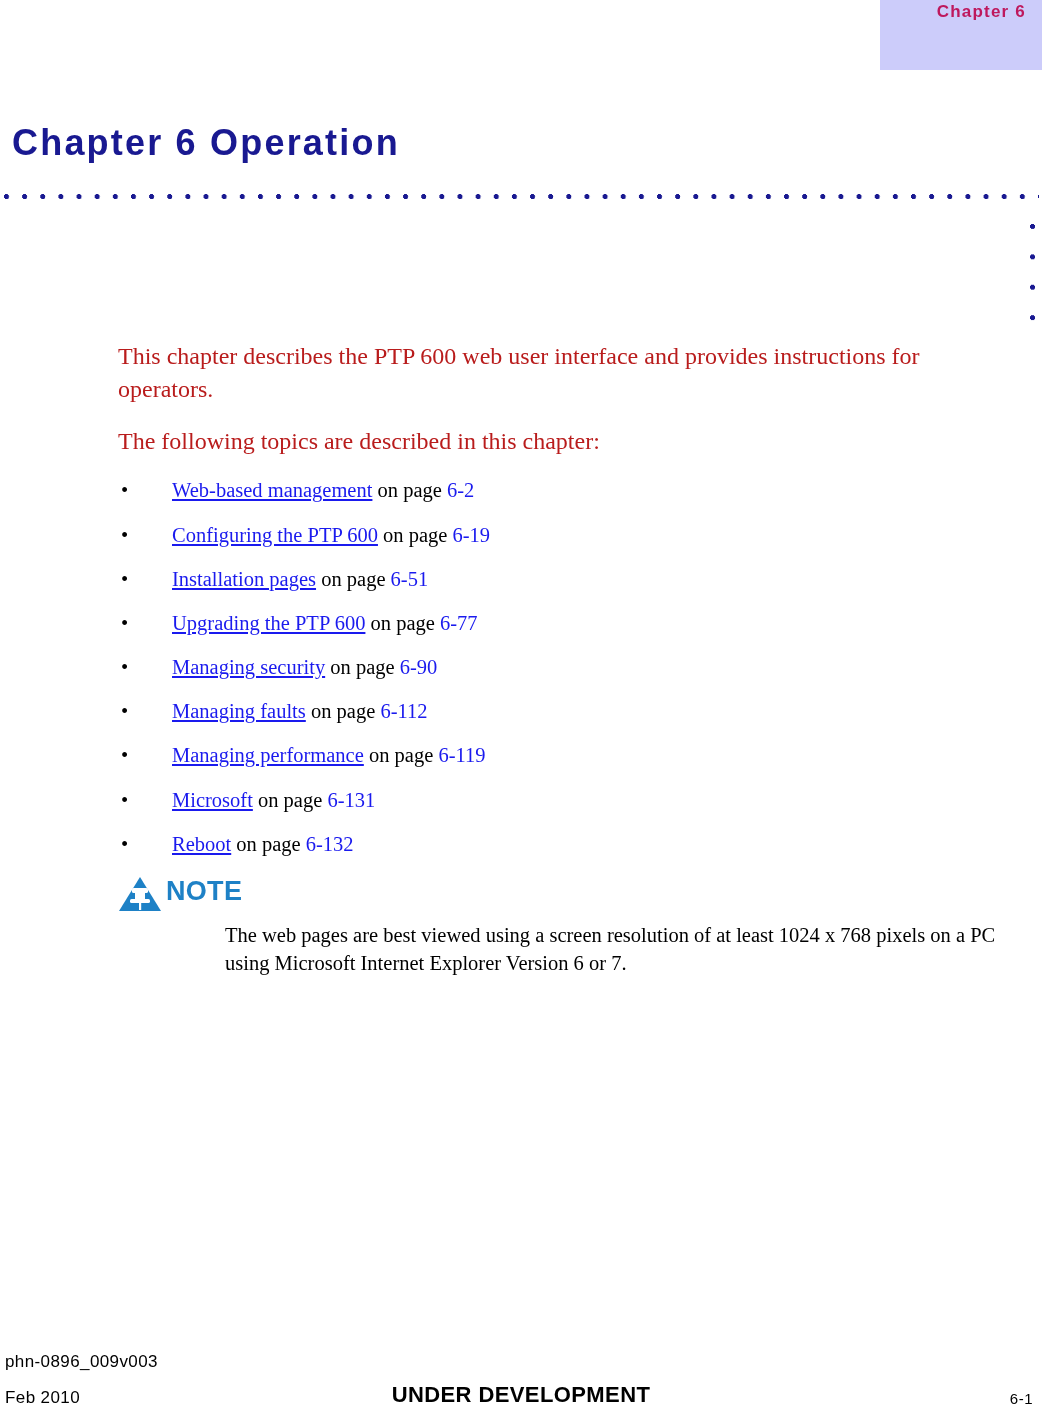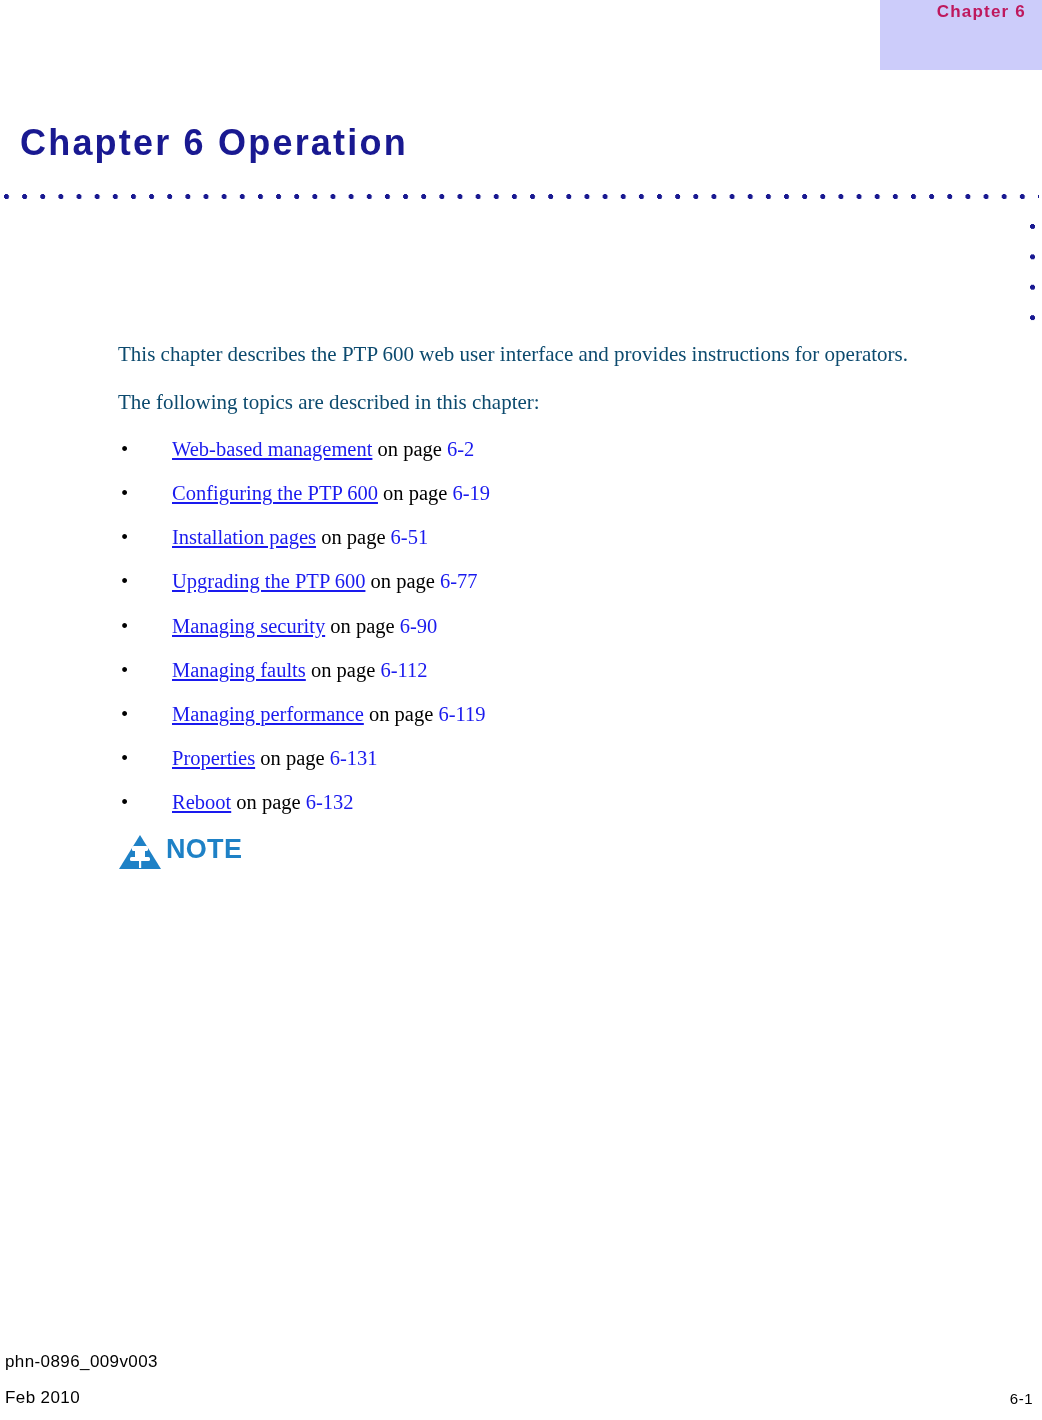--- a/index.html
+++ b/index.html
@@ -33,21 +33,21 @@
     font-family: "Liberation Sans", "DejaVu Sans", sans-serif;
     font-weight: bold;
     font-size: 17px;
     letter-spacing: 1.2px;
     color: #be185d;
   }
 
   
   .chapter-title {
     position: absolute;
-    left: 20px;
+    left: 12px;
     top: 122px;
     font-family: "Liberation Sans", "DejaVu Sans", sans-serif;
     font-weight: bold;
     font-size: 36px;
     letter-spacing: 2.2px;
     color: #191991;
     white-space: nowrap;
   }
 
   
@@ -73,23 +73,23 @@
   }
 
   
   .content {
     position: absolute;
     left: 118px;
     top: 340px;
     width: 900px;
   }
   .para {
-    font-size: 21px;
+    font-size: 24px;
     line-height: 1.38;
-    color: #0c4a6e;
+    color: #b91c1c;
     margin: 0 0 19px 0;
     max-width: 872px;
   }
 
   
   .xref-list {
     margin: 0;
     padding: 0;
     list-style: none;
   }
@@ -237,21 +237,21 @@
     <li class="xref-item">
       <span class="xref-bullet">•</span>
       <a class="xref-link" href="#">Managing faults</a><span class="xref-onpage"> on page </span><span class="xref-page">6-112</span>
     </li>
     <li class="xref-item">
       <span class="xref-bullet">•</span>
       <a class="xref-link" href="#">Managing performance</a><span class="xref-onpage"> on page </span><span class="xref-page">6-119</span>
     </li>
     <li class="xref-item">
       <span class="xref-bullet">•</span>
-      <a class="xref-link" href="#">Properties</a><span class="xref-onpage"> on page </span><span class="xref-page">6-131</span>
+      <a class="xref-link" href="#">Microsoft</a><span class="xref-onpage"> on page </span><span class="xref-page">6-131</span>
     </li>
     <li class="xref-item">
       <span class="xref-bullet">•</span>
       <a class="xref-link" href="#">Reboot</a><span class="xref-onpage"> on page </span><span class="xref-page">6-132</span>
     </li>
   </ul>
 
   <div class="note-head">
     <span class="note-icon">
       <svg width="44" height="38" viewBox="0 0 44 38" xmlns="http://www.w3.org/2000/svg">
@@ -259,21 +259,23 @@
         <rect x="14" y="13" width="16" height="5" rx="1.6" fill="#ffffff"></rect>
         <rect x="17" y="18" width="10" height="7" fill="#ffffff"></rect>
         <rect x="12" y="24" width="20" height="4" rx="1.6" fill="#ffffff"></rect>
         <rect x="21" y="27" width="2.2" height="8" fill="#ffffff"></rect>
       </svg>
     </span>
     <span class="note-label">NOTE</span>
   </div>
 
   <div class="note-body">
+    <p class="note-para">The web pages are best viewed using a screen resolution of at least 1024 x 768 pixels on a PC using Microsoft Internet Explorer Version 6 or 7.</p>
   </div>
 
 </div>
 
 <div class="footer">
   <div class="footer-docid">phn-0896_009v003</div>
   <div class="footer-date">Feb 2010</div>
+  <div class="footer-status">UNDER DEVELOPMENT</div>
   <div class="footer-pageno">6-1</div>
 </div>
 
 </body></html>

